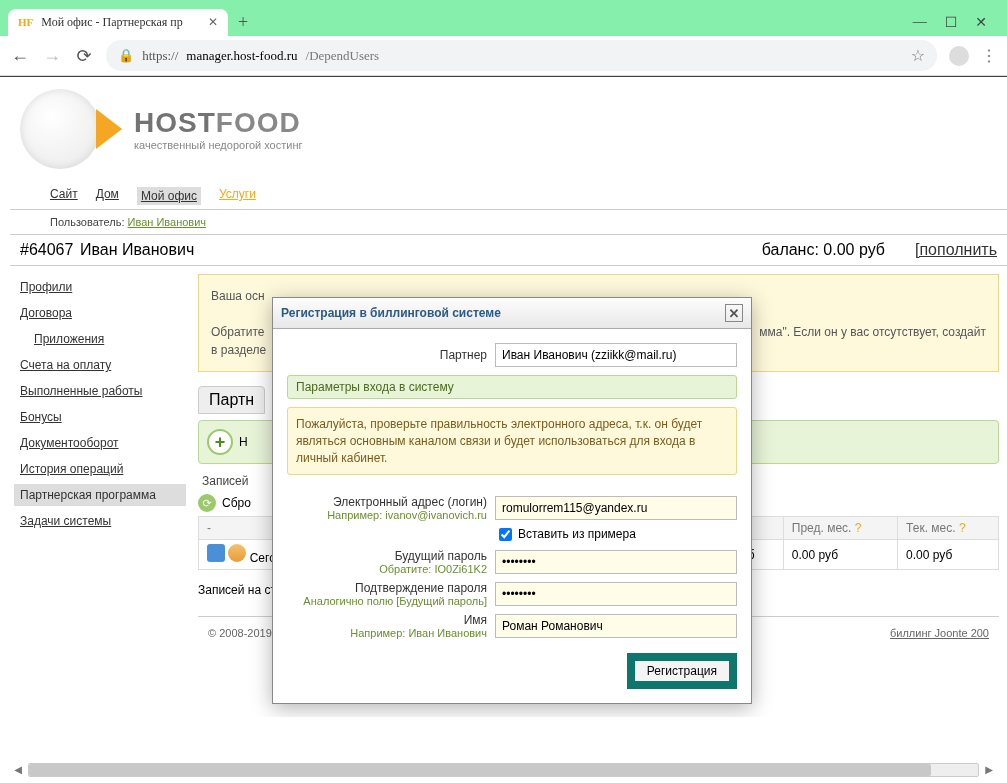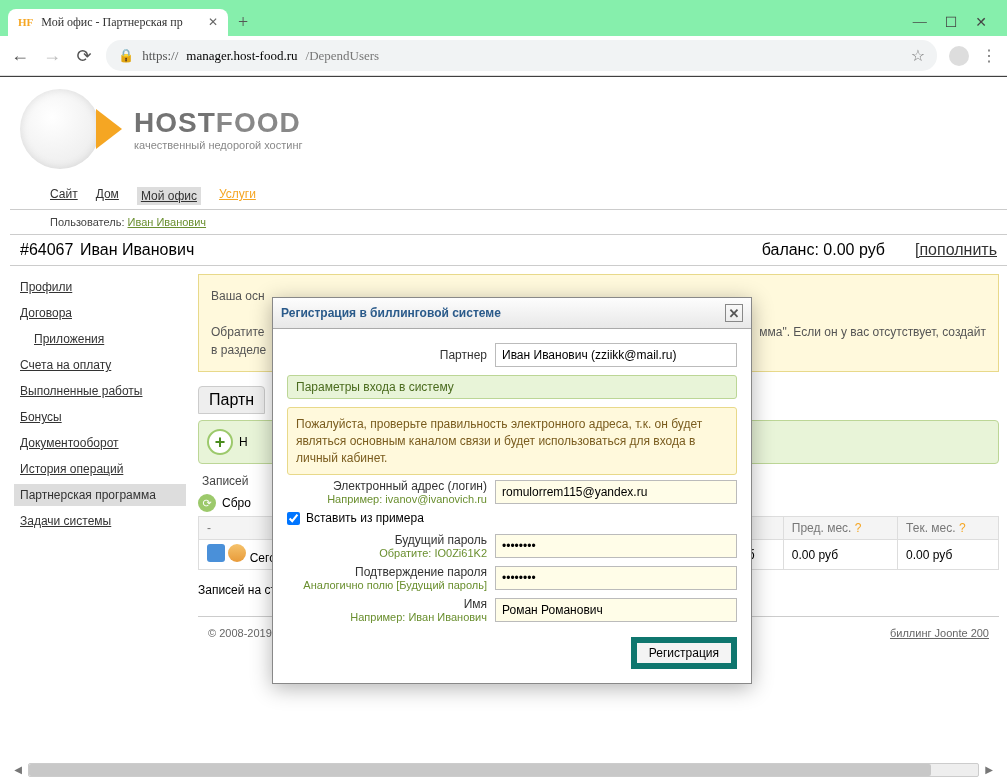--- a/index.html
+++ b/index.html
@@ -86,24 +86,24 @@
 .modal { position: absolute; top: 220px; left: 272px; width: 480px; background: #fff; border: 1px solid #888; box-shadow: 0 4px 20px rgba(0,0,0,0.3); font-size: 12px; }
 .modal-title { background: linear-gradient(#fdfdfd, #e8e8e8); padding: 6px 8px; font-weight: bold; color: #2a5a8a; display: flex; align-items: center; border-bottom: 1px solid #aaa; }
 .modal-close { margin-left: auto; border: 1px solid #888; width: 18px; height: 18px; display: flex; align-items: center; justify-content: center; cursor: pointer; color: #555; font-size: 13px; }
 .modal-body { padding: 14px; }
 .form-row { display: flex; align-items: center; margin-bottom: 6px; gap: 8px; }
 .form-label { width: 200px; text-align: right; color: #333; }
 .form-label .hint { color: #6a8f2f; font-size: 11px; display: block; }
 .form-input { flex: 1; }
 .form-input input[type=text], .form-input input[type=password] { width: 100%; padding: 4px 6px; border: 1px solid #bbb; background: #fffde8; font-size: 12px; }
 .section-head { background: #e8f4d8; border: 1px solid #bcd696; padding: 4px 8px; color: #4a6b1e; margin: 8px 0; border-radius: 3px; }
-.warn-box { background: #fff9dc; border: 1px solid #e8d98a; padding: 8px; color: #7a5c1e; line-height: 1.4; margin-bottom: 4px; border-radius: 3px; }
-.checkbox-row { display: flex; align-items: center; gap: 6px; margin-bottom: 8px; }
+.warn-box { background: #fff9dc; border: 1px solid #e8d98a; padding: 8px; color: #7a5c1e; line-height: 1.4; margin-bottom: 20px; border-radius: 3px; }
+.checkbox-row { display: flex; align-items: center; gap: 6px; margin-left: 212px; margin-bottom: 8px; }
 .modal-footer { text-align: right; padding-top: 8px; }
-.modal-footer button { padding: 3px 12px; border: 6px solid #0f766e; background: #f4f4f4; cursor: pointer; font-size: 12px; }
+.modal-footer button { padding: 3px 12px; border: 8px solid #0f766e; background: #f4f4f4; cursor: pointer; font-size: 12px; }
 
 .hscroll { position: absolute; bottom: 6px; left: 28px; right: 28px; height: 14px; background: #eee; border: 1px solid #ccc; border-radius: 2px; }
 .hscroll .thumb { position: absolute; left: 0; top: 0; bottom: 0; width: 95%; background: #c8c8c8; border-radius: 2px; }
 .hscroll .arr { position: absolute; top: 0; width: 14px; height: 12px; text-align: center; color: #777; font-size: 10px; }
 .hscroll .arr.left { left: -18px; }
 .hscroll .arr.right { right: -18px; }
 </style>
 </head>
 <body>
 

